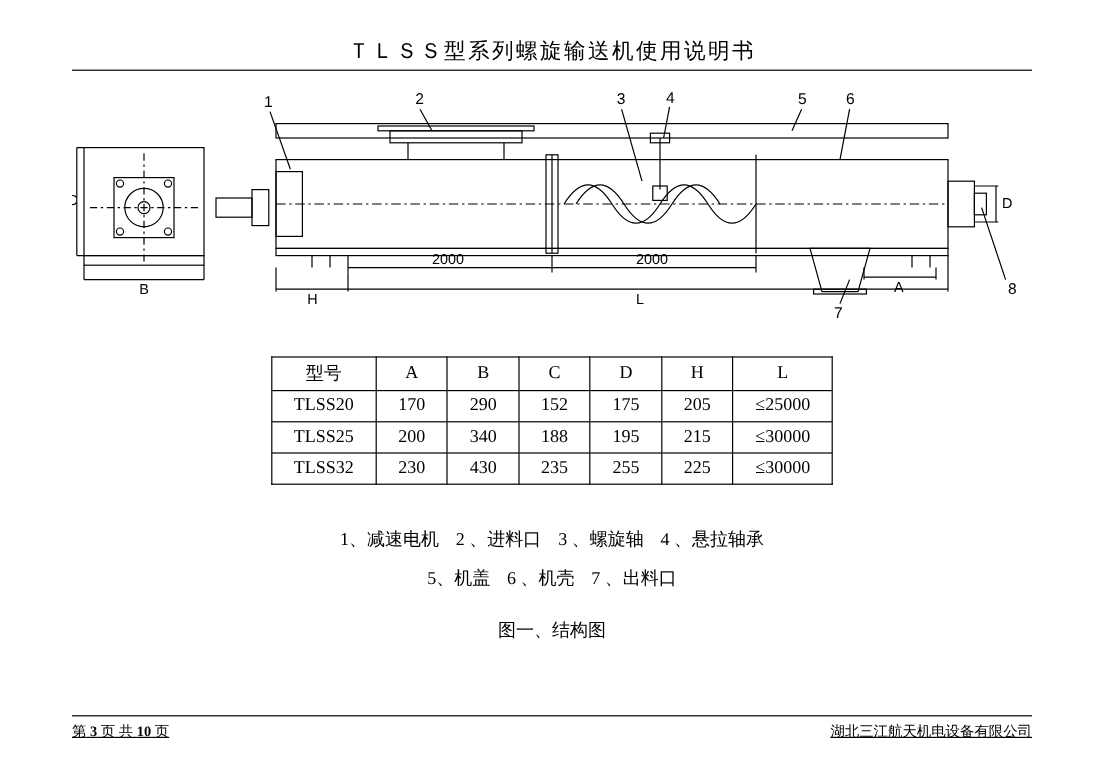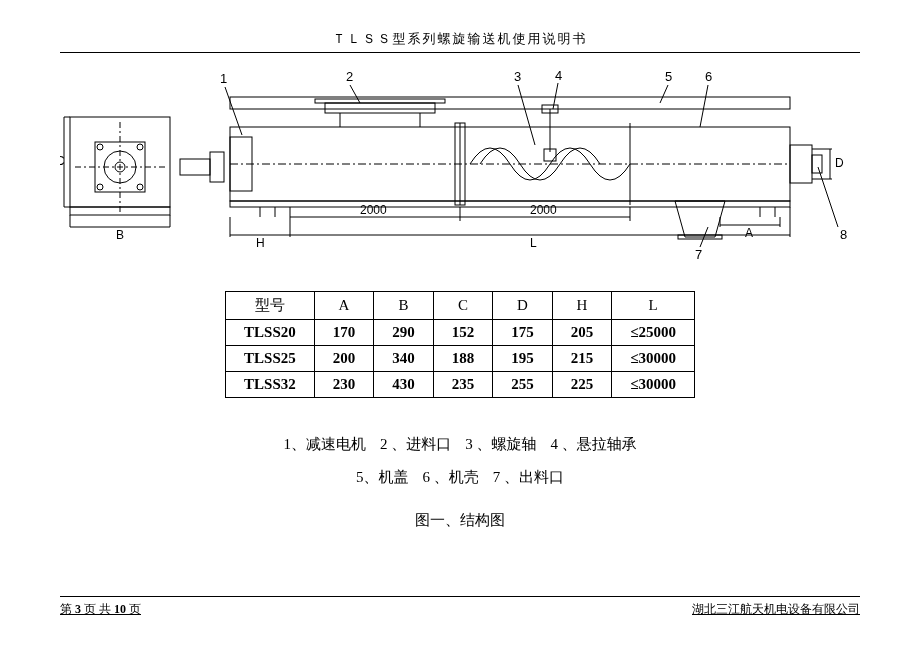--- a/index.html
+++ b/index.html
@@ -8,21 +8,21 @@
       height: 650px;
       background: #fff;
       font-family: "SimSun", "Songti SC", serif;
       font-size: 12px;
       color: #000;
       position: relative;
       padding: 30px 60px;
     }
     .header-title {
       text-align: center;
-      font-size: 13px;
+      font-size: 18px;
       letter-spacing: 2px;
       margin-bottom: 4px;
     }
     .header-rule {
       border: none;
       border-top: 1px solid #000;
       margin-bottom: 14px;
     }
     .drawing-area {
       width: 100%;
@@ -36,21 +36,21 @@
     }
     .spec-table {
       border-collapse: collapse;
       margin: 12px auto 30px auto;
     }
     .spec-table th, .spec-table td {
       border: 1px solid #000;
       padding: 4px 18px;
       text-align: center;
       font-size: 15px;
-      font-weight: bold;
+      font-weight: normal;
     }
     .spec-table th {
       font-weight: normal;
     }
     .legend {
       text-align: center;
       font-size: 15px;
       line-height: 2.2;
     }
     .legend-row {

